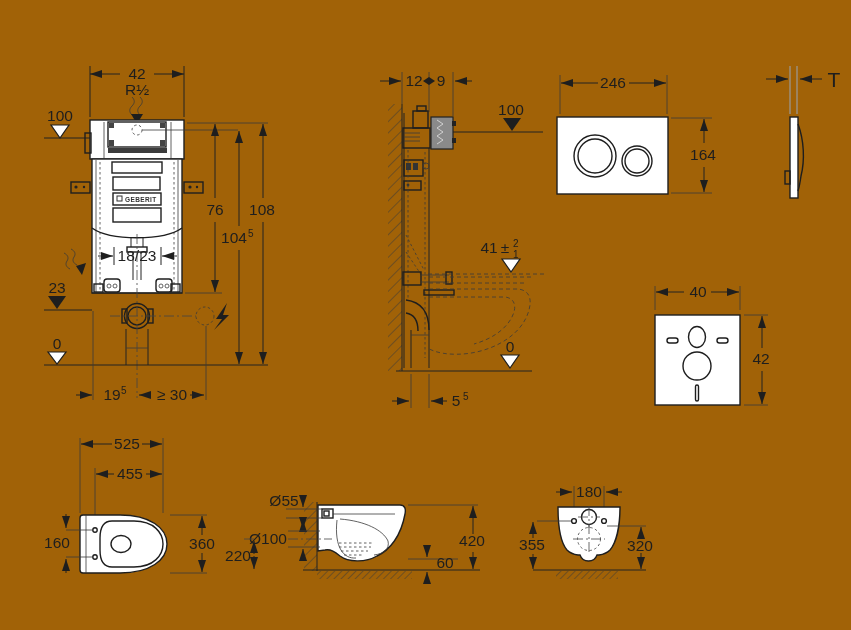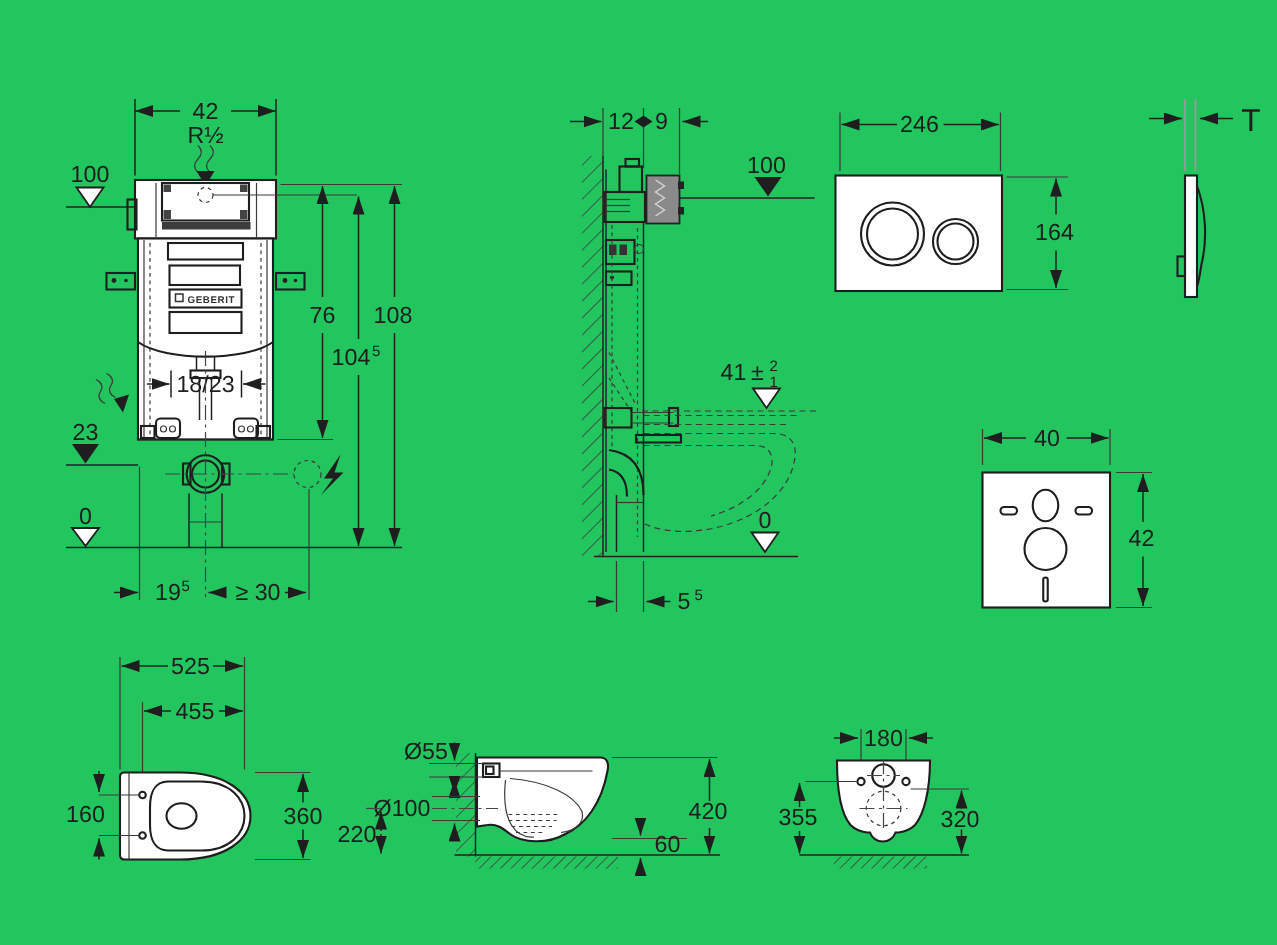--- a/index.html
+++ b/index.html
@@ -1,16 +1,16 @@
 <!DOCTYPE html>
 <html><head>
 <meta charset="utf-8">
 <style>
   html,body{margin:0;padding:0;background:#ffffff;}
-  #stage{position:relative;width:851px;height:630px;background:#22c55e;overflow:hidden;
+  #stage{position:relative;width:851px;height:630px;background:#a16207;overflow:hidden;
          font-family:"Liberation Sans", sans-serif;}
   svg{position:absolute;left:0;top:0;}
   text{font-family:"Liberation Sans", sans-serif;fill:#1e1e1e;}
   .dim{font-size:15.5px;}
   .dimsm{font-size:10px;}
   .brand{font-size:6.5px;font-weight:bold;letter-spacing:.4px;fill:#333;}
   .tbig{font-size:21px;}
   .ln{stroke:#222;stroke-width:1;fill:none;}
   .lnthin{stroke:#3a3a3a;stroke-width:.8;fill:none;}
   .out{stroke:#1e1e1e;stroke-width:1.4;fill:#fff;}

